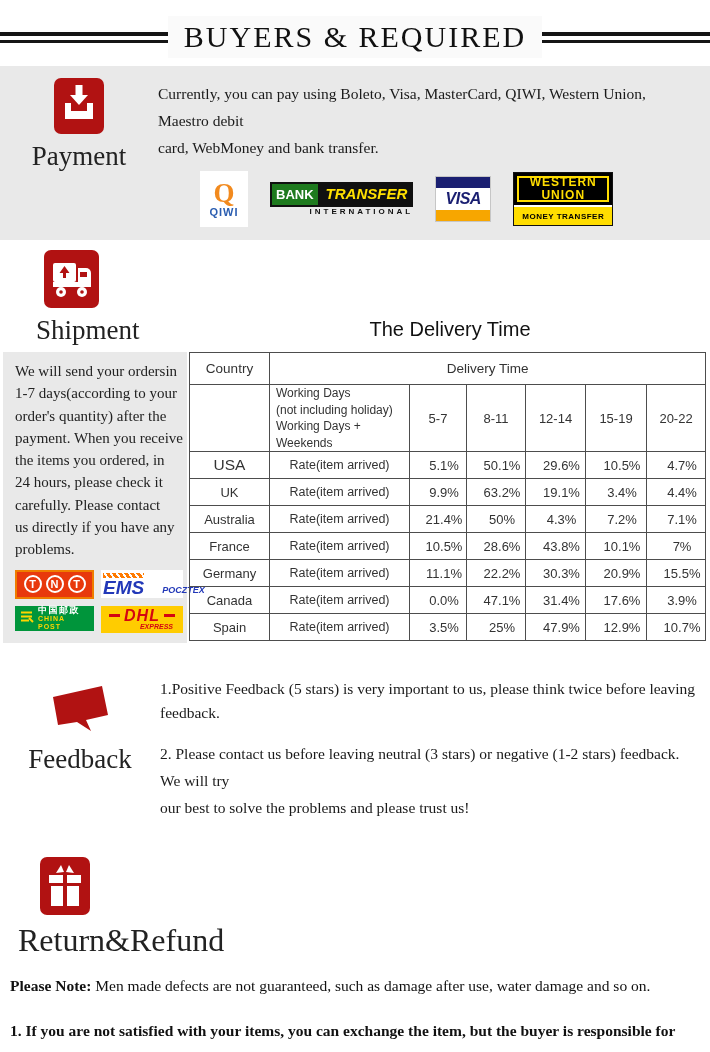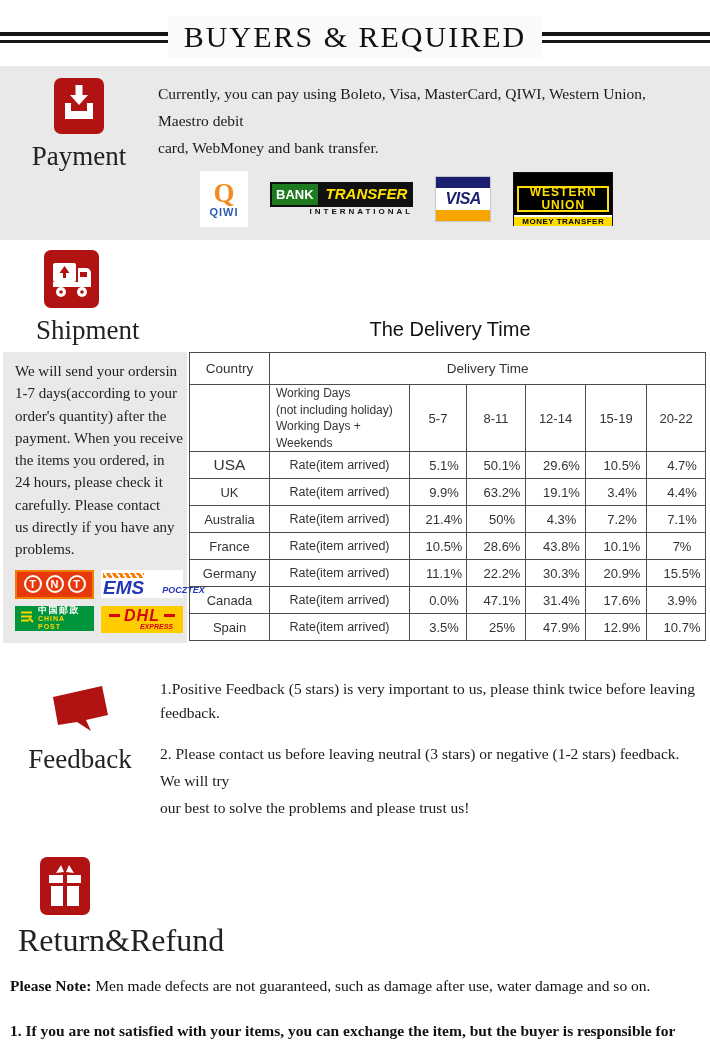--- a/index.html
+++ b/index.html
@@ -35,21 +35,21 @@
   .bt-top { display: flex; align-items: stretch; }
   .bt-bank { background: #1e7a1e; color: #fff; border: 2px solid #101010; font: bold 13px "Liberation Sans", sans-serif; padding: 3px 4px; }
   .bt-transfer { background: #101010; color: #ffe000; font: bold italic 15px "Liberation Sans", sans-serif; padding: 3px 6px; }
   .bt-int { font: bold 8px "Liberation Sans", sans-serif; letter-spacing: 3px; color: #111; text-align: right; margin-top: 0; }
   .visa { width: 56px; height: 46px; border: 1px solid #c6c6c6; background: #fff; display: flex; flex-direction: column; }
   .visa-top { height: 11px; background: #1a1f71; }
   .visa-mid { flex: 1; display: flex; align-items: center; justify-content: center; }
   .visa-word { color: #1a1f71; font: bold italic 16px "Liberation Sans", sans-serif; letter-spacing: -0.5px; }
   .visa-bot { height: 11px; background: #f7a600; }
   .wu { width: 100px; height: 54px; display: flex; flex-direction: column; background: #000; border: 1px solid #111; }
-  .wu-main { flex: 1; display: flex; flex-direction: column; align-items: center; justify-content: center; border: 3px solid #000; outline: 2px solid #ffdd00; outline-offset: -5px; margin-top: 10px; }
+  .wu-main { flex: 1; display: flex; flex-direction: column; align-items: center; justify-content: center; border: 3px solid #000; outline: 2px solid #ffdd00; outline-offset: -5px; }
   .wu-line { color: #ffdd00; font: bold 12px "Liberation Sans", sans-serif; line-height: 13px; letter-spacing: 1px; }
   .wu-band { height: 21px; background: #ffdd00; color: #000; font: bold 8px "Liberation Sans", sans-serif; display: flex; align-items: center; justify-content: center; border-top: 2px solid #fff; letter-spacing: 0.5px; }
 
   
   .shipment-section { margin-top: 10px; }
   .ship-head { display: flex; }
   .ship-head-left { width: 190px; padding-left: 36px; }
   .delivery-title { flex: 1; text-align: center; align-self: flex-end; font: 20px "Liberation Sans", sans-serif; color: #111; padding-bottom: 5px; }
   .ship-body { display: flex; margin-top: 6px; align-items: flex-start; }
   .ship-note { width: 184px; margin-left: 3px; background: #e9e9e9; padding: 8px 4px 10px 12px; }

